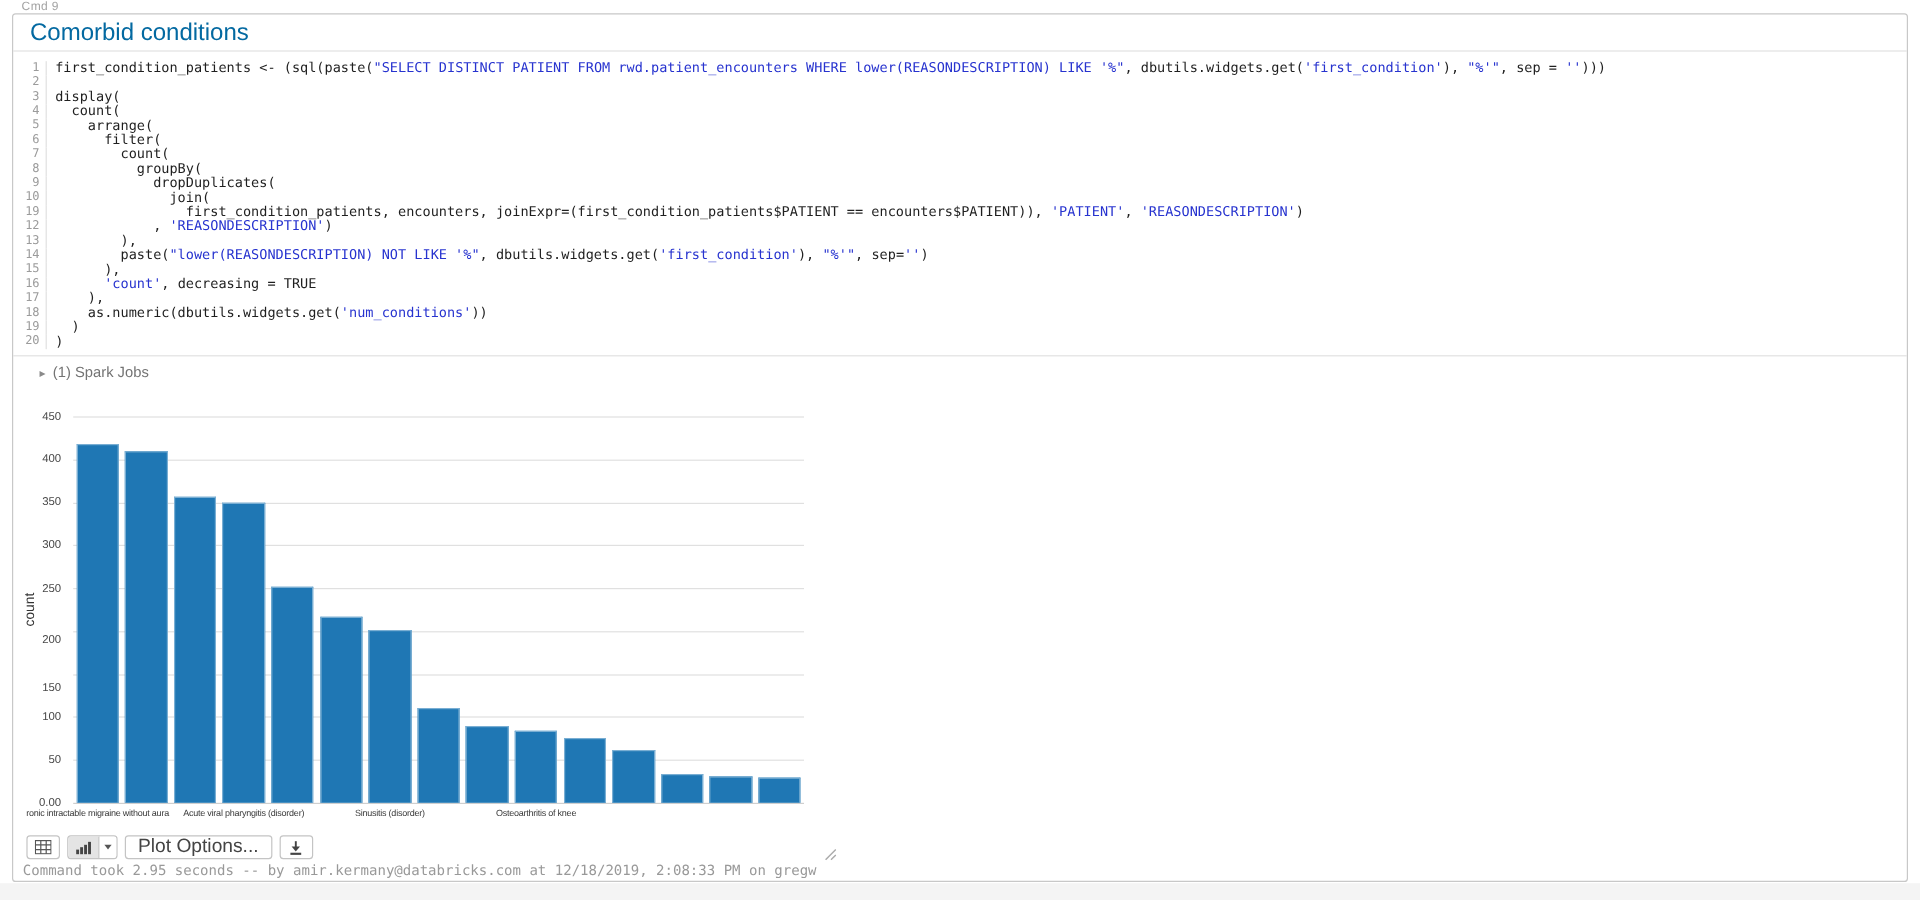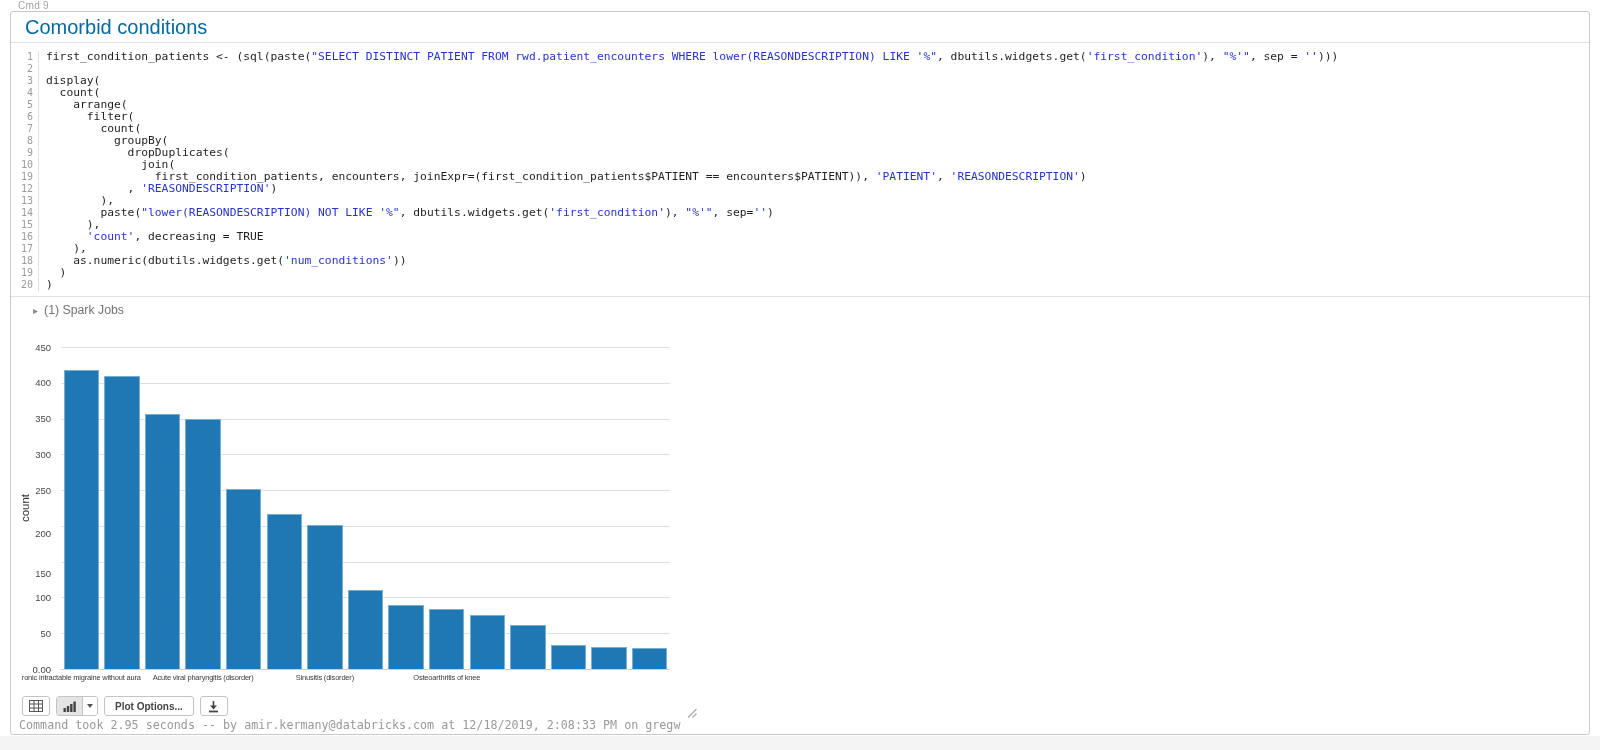--- a/index.html
+++ b/index.html
@@ -27,21 +27,21 @@
   .ylabel{position:absolute;left:-56px;top:50%;width:40px;height:14px;line-height:14px;text-align:center;
     transform:translateY(-50%) rotate(-90deg);font-size:11.5px;color:#333;}
   .toolbar{position:absolute;left:11px;top:377px;display:flex;align-items:center;gap:6px;}
   .btn{height:20px;box-sizing:border-box;border:1px solid #c4c4c4;border-radius:3px;background:#fff;
     display:inline-flex;align-items:center;justify-content:center;cursor:pointer;}
   .btn-icon{width:28px;}
   .split{display:flex;height:20px;box-sizing:border-box;border:1px solid #c4c4c4;border-radius:3px;overflow:hidden;cursor:pointer;}
   .split .segA{width:25px;background:#e4e4e4;display:flex;align-items:center;justify-content:center;border-right:1px solid #c4c4c4;}
   .split .segB{width:14px;background:#fff;display:flex;align-items:center;justify-content:center;}
   .caret{width:0;height:0;border-left:3.5px solid transparent;border-right:3.5px solid transparent;border-top:4.5px solid #555;}
-  .btn-text{padding:0 10px;font-size:10px;color:#444;font-weight:bold;}
+  .btn-text{padding:0 10px;font-size:16px;color:#444;}
   .resize-handle{position:absolute;left:676px;top:385px;width:10px;height:10px;cursor:nwse-resize;}
   .status-line{position:absolute;left:8px;top:399px;font-family:"DejaVu Sans Mono",monospace;font-size:11.7px;color:#999;white-space:pre;}
   .page-bottom{position:absolute;left:0;top:736px;width:1600px;height:14px;background:#f4f4f4;}
 </style>
 </head>
 <body>
 
 <div class="cell">
   <div class="cmd-label">Cmd 9</div>
 

